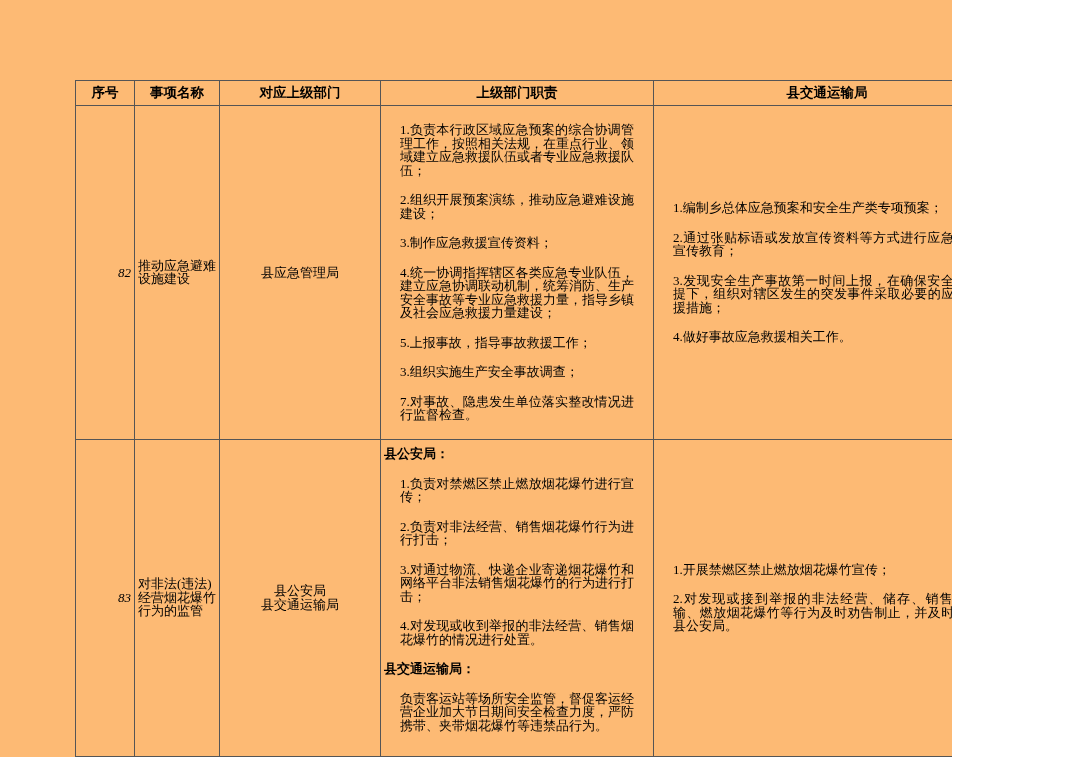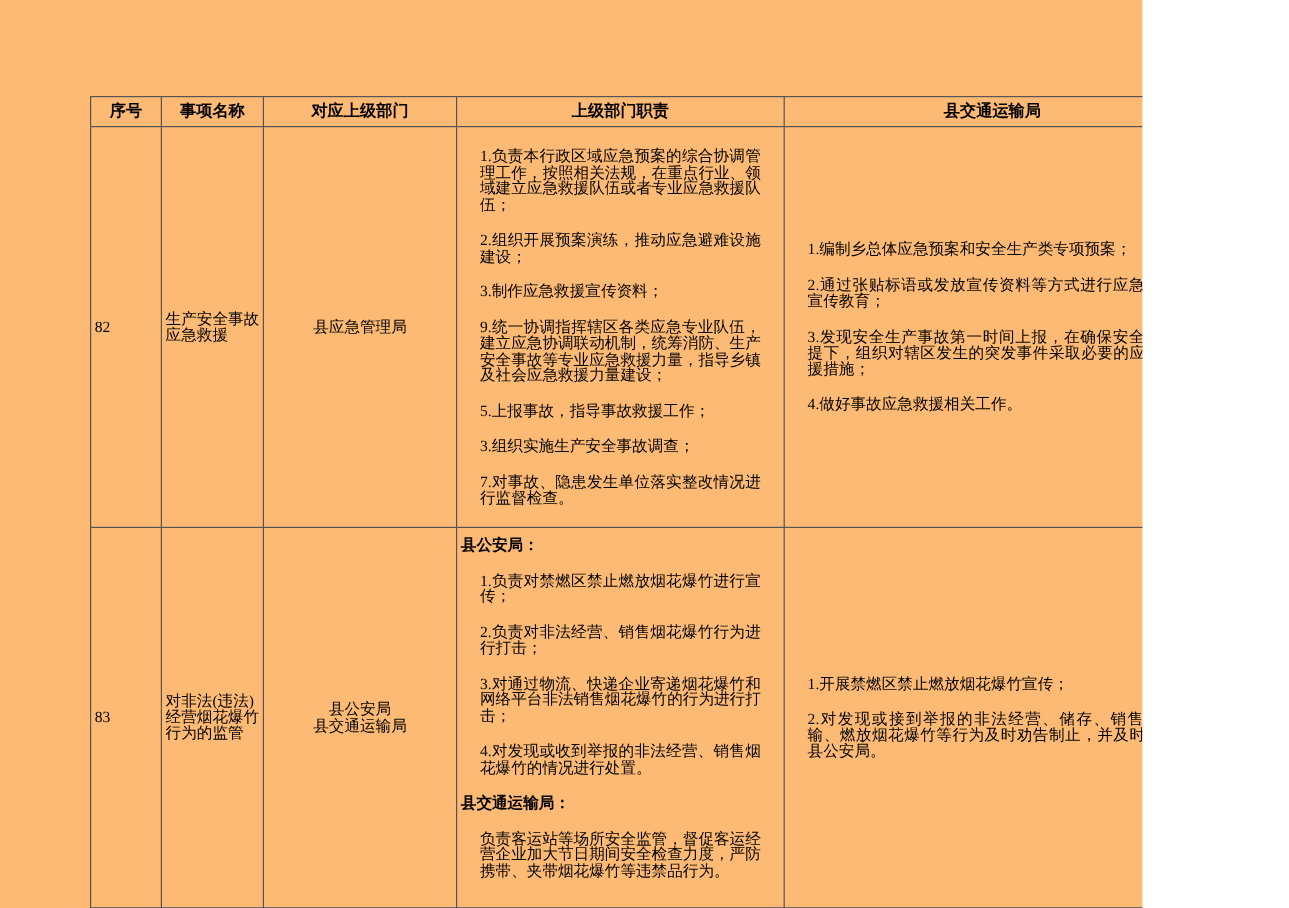--- a/index.html
+++ b/index.html
@@ -36,21 +36,21 @@
   }
   table.resp-table th {
     font-weight: bold;
     text-align: center;
     height: 20px;
     font-size: 13.5px;
     padding: 2px;
   }
   tr.data-row-0 td { height: 268px; }
   tr.data-row-1 td { height: 314px; }
-  td.serial-cell { text-align: left; }
+  td.serial-cell { text-align: right; font-style: italic; }
   td.name-cell { text-align: left; }
   td.dept-cell { text-align: center; }
   td.duties-cell { text-align: justify; }
   .duty-item { margin: 16px; }
   .sec-header { font-weight: bold; }
   .dept-line { margin: 0; }
   .page-number {
     position: absolute;
     left: 0;
     right: 0;
@@ -77,29 +77,29 @@
           <th>序号</th>
           <th>事项名称</th>
           <th>对应上级部门</th>
           <th>上级部门职责</th>
           <th>县交通运输局</th>
         </tr>
     </thead>
     <tbody>
         <tr class="data-row-0">
           <td class="serial-cell">82</td>
-          <td class="name-cell">生产安全事故应急救援</td>
+          <td class="name-cell">推动应急避难设施建设</td>
           <td class="dept-cell">
             <div class="dept-line">县应急管理局</div>
           </td>
           <td class="duties-cell superior">
             <div class="duty-item">1.负责本行政区域应急预案的综合协调管理工作，按照相关法规，在重点行业、领域建立应急救援队伍或者专业应急救援队伍；</div>
             <div class="duty-item">2.组织开展预案演练，推动应急避难设施建设；</div>
             <div class="duty-item">3.制作应急救援宣传资料；</div>
-            <div class="duty-item">9.统一协调指挥辖区各类应急专业队伍，建立应急协调联动机制，统筹消防、生产安全事故等专业应急救援力量，指导乡镇及社会应急救援力量建设；</div>
+            <div class="duty-item">4.统一协调指挥辖区各类应急专业队伍，建立应急协调联动机制，统筹消防、生产安全事故等专业应急救援力量，指导乡镇及社会应急救援力量建设；</div>
             <div class="duty-item">5.上报事故，指导事故救援工作；</div>
             <div class="duty-item">3.组织实施生产安全事故调查；</div>
             <div class="duty-item">7.对事故、隐患发生单位落实整改情况进行监督检查。</div>
           </td>
           <td class="duties-cell township">
             <div class="duty-item">1.编制乡总体应急预案和安全生产类专项预案；</div>
             <div class="duty-item">2.通过张贴标语或发放宣传资料等方式进行应急救援宣传教育；</div>
             <div class="duty-item">3.发现安全生产事故第一时间上报，在确保安全的前提下，组织对辖区发生的突发事件采取必要的应急救援措施；</div>
             <div class="duty-item">4.做好事故应急救援相关工作。</div>
           </td>

